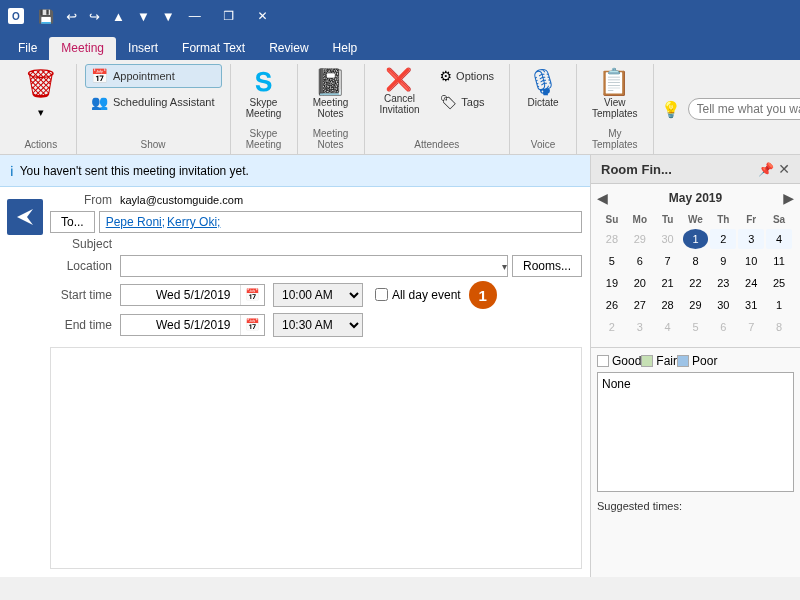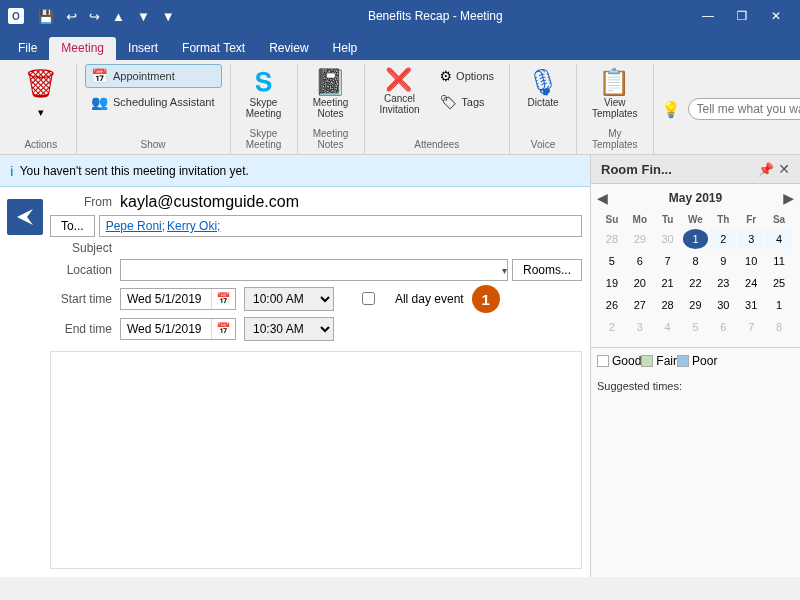--- a/index.html
+++ b/index.html
@@ -236,20 +236,21 @@
     }
     .datetime-row {
       display: flex;
       align-items: center;
       gap: 4px;
     }
     .date-input-wrap {
       display: flex;
       align-items: center;
       border: 1px solid #aaa;
+      padding-left: 29px;
     }
     .date-input {
       border: none;
       padding: 3px 6px;
       font-size: 12px;
       width: 90px;
     }
     .date-icon {
       padding: 3px 4px;
       cursor: pointer;
@@ -257,21 +258,21 @@
       font-size: 12px;
       border-left: 1px solid #ddd;
     }
     .time-select {
       border: 1px solid #aaa;
       padding: 3px 4px;
       font-size: 12px;
       margin-left: 4px;
       width: 90px;
     }
-    .allday-check { display: flex; align-items: flex-start; gap: 20px; margin-left: 24px; }
+    .allday-check { display: flex; align-items: flex-start; gap: 4px; margin-left: 8px; }
     .allday-check input { cursor: pointer; }
     .allday-check label { font-size: 12px; cursor: pointer; }
 
     
     .badge-1 {
       display: inline-flex;
       align-items: center;
       justify-content: center;
       width: 28px;
       height: 28px;
@@ -393,21 +394,20 @@
     </div>
     <div class="quick-access">
       <button class="qa-btn">💾</button>
       <button class="qa-btn">↩</button>
       <button class="qa-btn">↪</button>
       <button class="qa-btn">▲</button>
       <button class="qa-btn">▼</button>
       <button class="qa-btn">▼</button>
     </div>
   </div>
-  <div class="title-center">Benefits Recap - Meeting</div>
   <div class="title-controls">
     <button class="title-ctrl">—</button>
     <button class="title-ctrl">❐</button>
     <button class="title-ctrl close">✕</button>
   </div>
 </div>
 
 <div class="ribbon-tabs">
   <div class="ribbon-tab">File</div>
   <div class="ribbon-tab active">Meeting</div>
@@ -530,21 +530,21 @@
         <button class="send-btn">
           <svg viewBox="0 0 20 20" fill="white">
             <path d="M2 10l16-8-6 8 6 8-16-8z"></path>
           </svg>
         </button>
       </div>
       <div class="form-fields">
 
         <div class="form-row">
           <span class="form-label">From</span>
-          <span style="font-size:16px;">kayla@customguide.com</span>
+          <span style="font-size:11px;">kayla@customguide.com</span>
         </div>
 
         <div class="form-row">
           <button class="to-btn">To...</button>
           <div class="to-field">
             <span class="to-tag">Pepe Roni;</span>
             <span class="to-tag">Kerry Oki;</span>
           </div>
         </div>
 
@@ -686,17 +686,20 @@
         <div class="legend-item">
           <div class="legend-box legend-fair"></div>
           <span>Fair</span>
         </div>
         <div class="legend-item">
           <div class="legend-box legend-poor"></div>
           <span>Poor</span>
         </div>
       </div>
 
+      <div class="available-room-box">
+        <span>None</span>
+      </div>
 
       <div class="suggested-times">Suggested times:</div>
     </div>
   </div>
 </div>
 
 </body></html>

